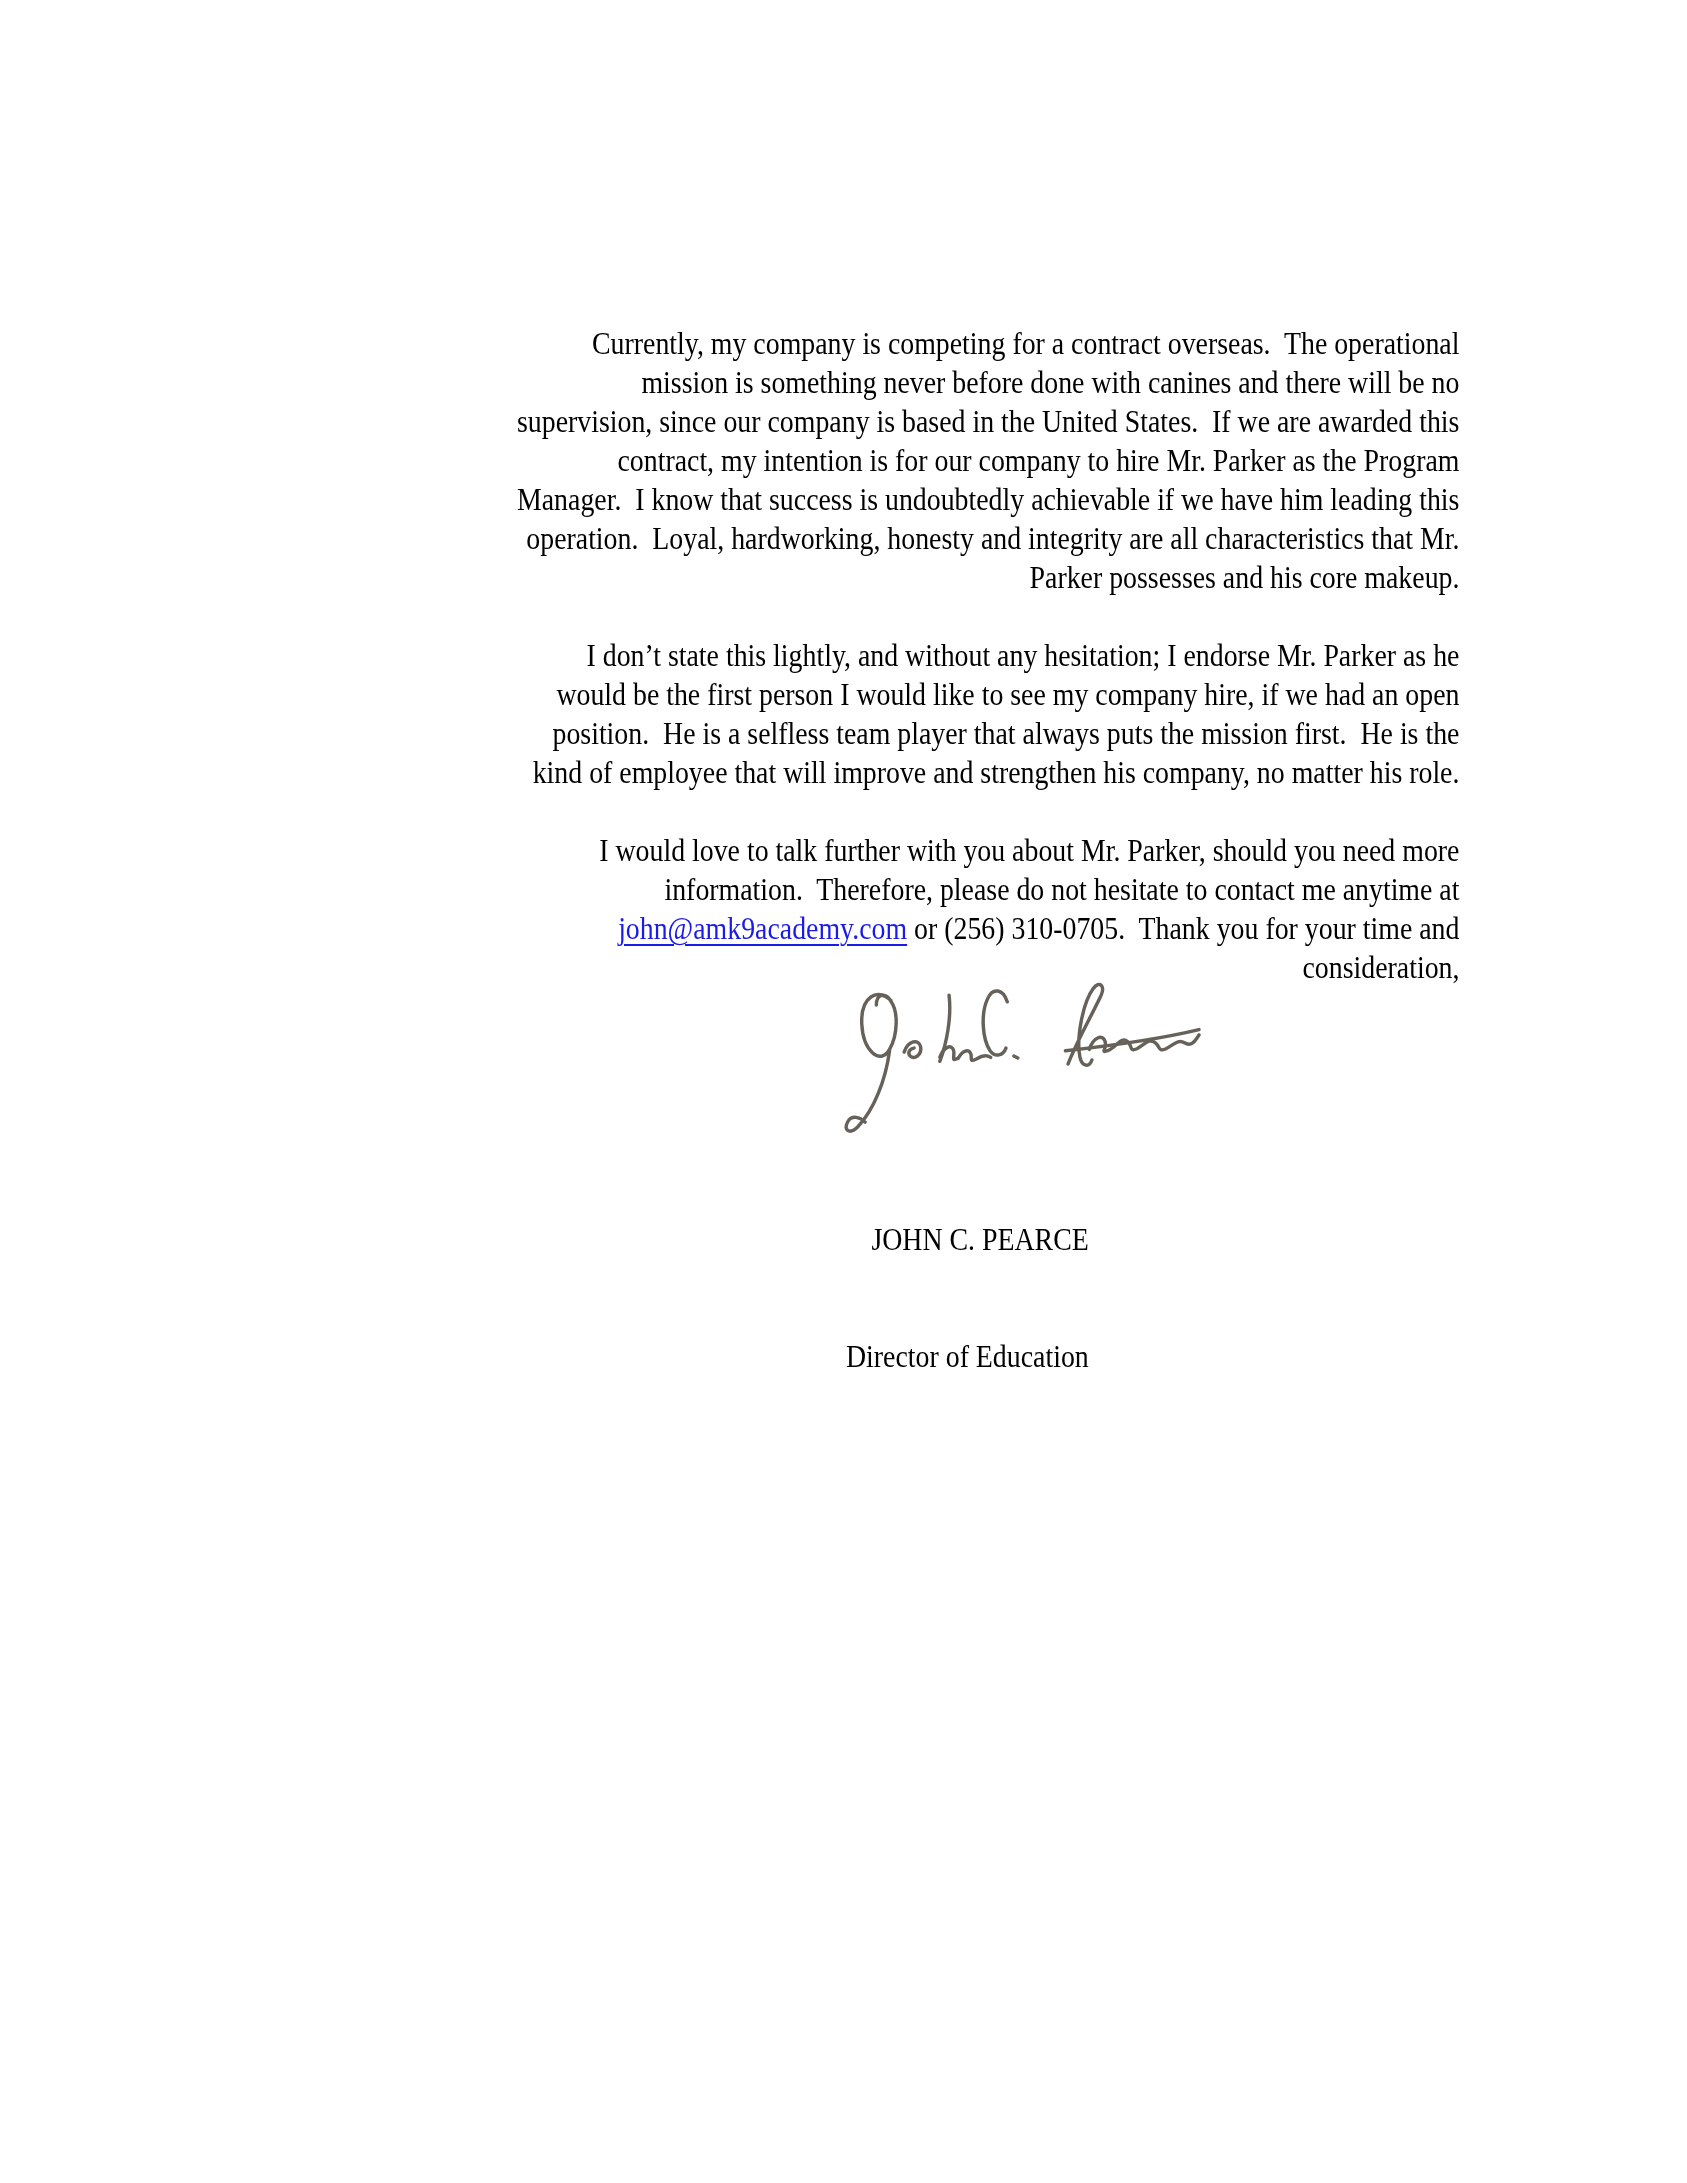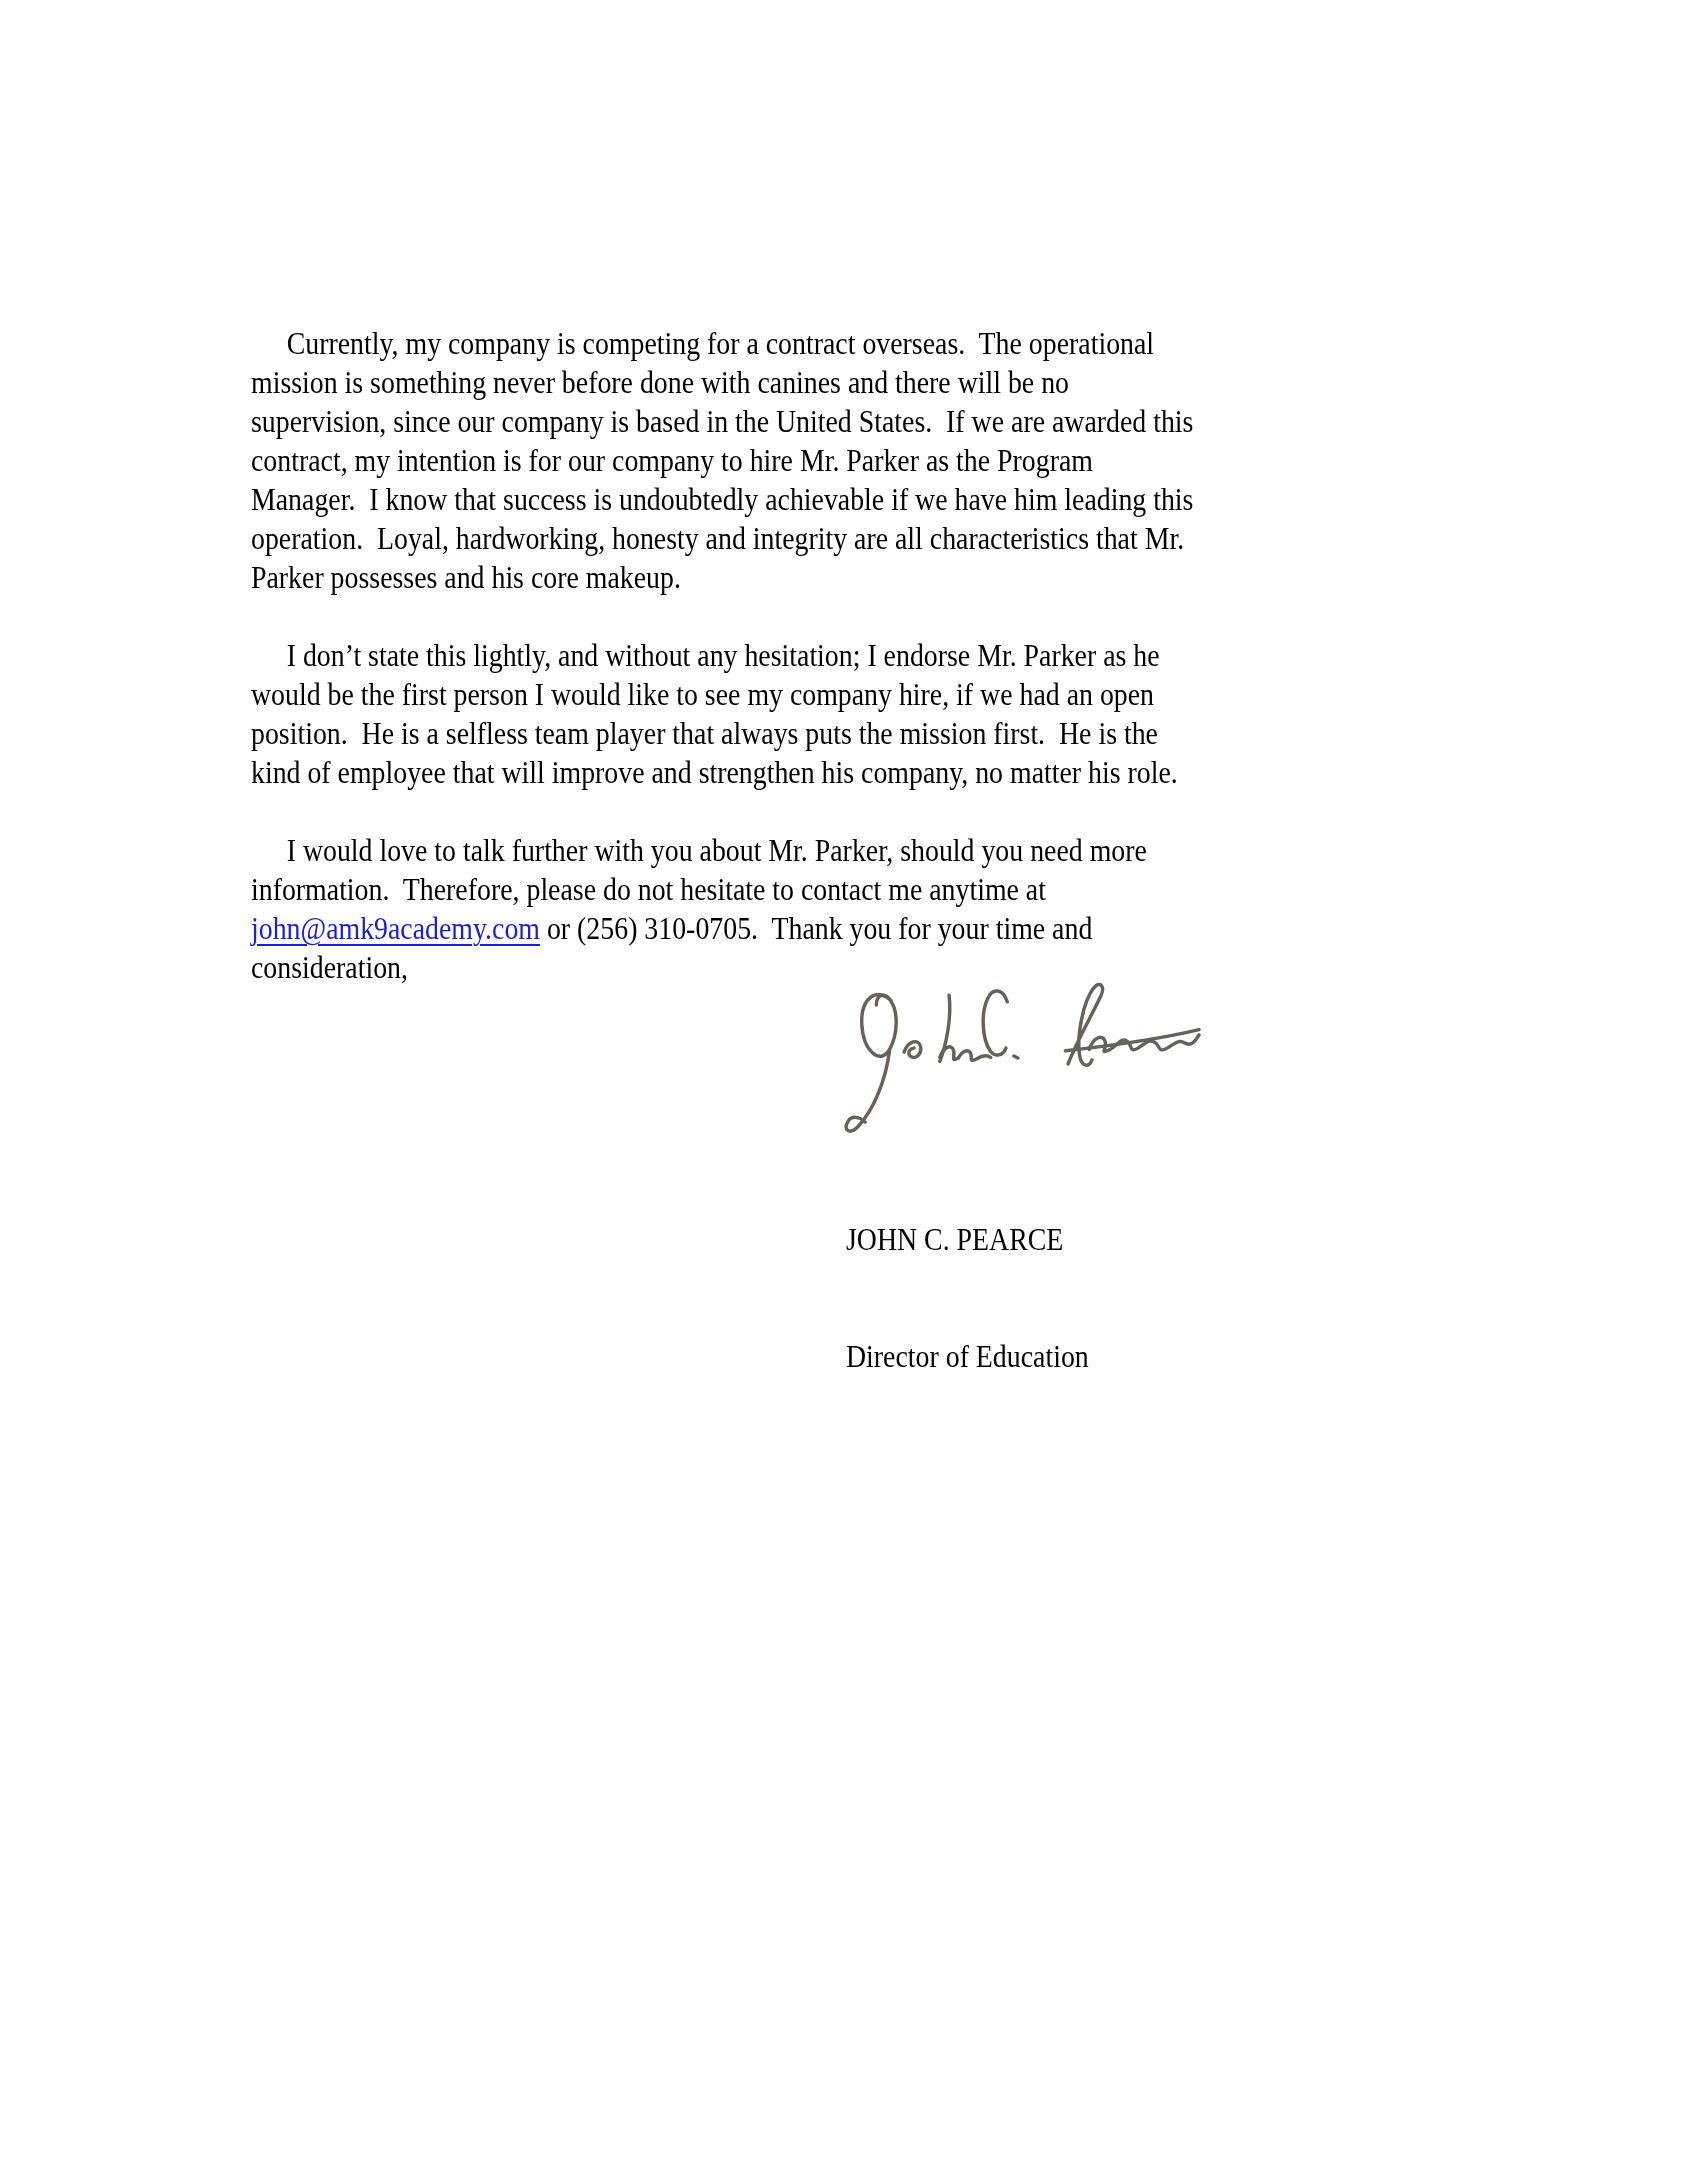--- a/index.html
+++ b/index.html
@@ -4,20 +4,21 @@
 <style>
   * { margin:0; padding:0; box-sizing:border-box; }
   html,body { background:#ffffff; }
   .page {
     position:relative;
     width:1687px; height:2183px;
     background:#ffffff;
     overflow:hidden;
     font-family:"Liberation Serif", serif;
     color:#000000;
+    text-align:right;
   }
   .letter-body {
     position:absolute;
     left:251px; top:324px;
     width:1389px;
     font-size:32px;
     line-height:39px;
     transform:scaleX(0.87);
     transform-origin:0 0;
     color:#000000;

